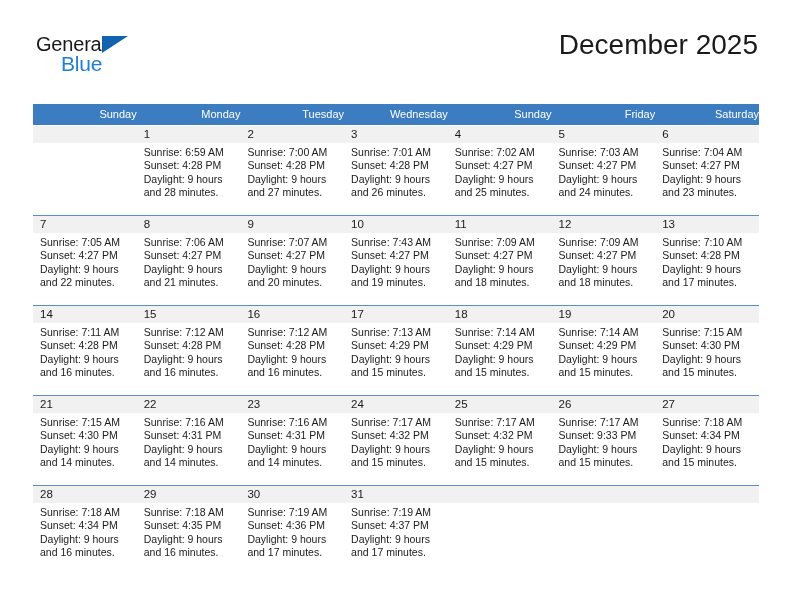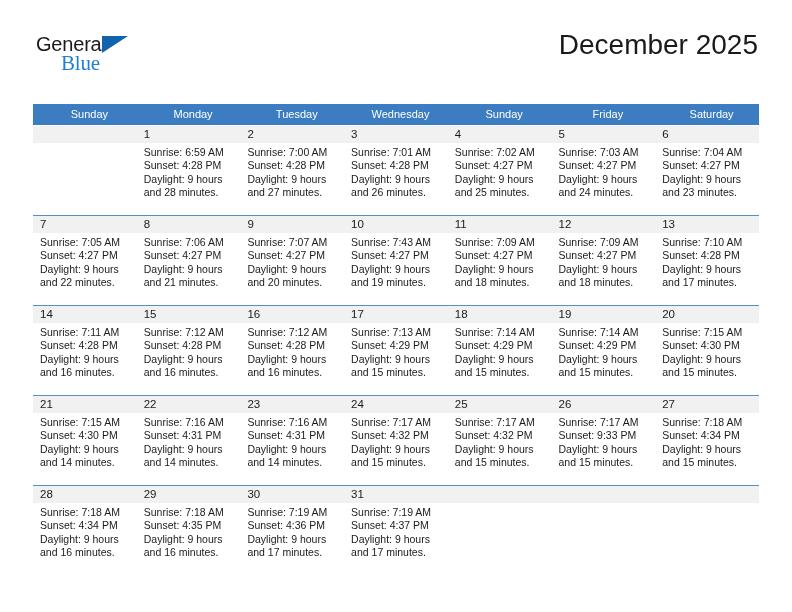--- a/index.html
+++ b/index.html
@@ -58,21 +58,21 @@
     border-bottom: 17px solid transparent;
   }
   .brand-blue {
     position: absolute;
     left: 25px;
     top: 19px;
     font-size: 21px;
     line-height: 23px;
     letter-spacing: -0.2px;
     color: #1f7fd4;
-    font-family: Liberation Serif, serif;
+    font-family: Liberation Sans, sans-serif;
   }
 
   .title-block {
     position: absolute;
     right: 34px;
     top: 28px;
     text-align: center;
   }
   .month-title {
     font-size: 28px;
@@ -102,21 +102,21 @@
     padding: 0;
     margin: 0;
     vertical-align: top;
   }
 
   .dow-row th {
     background: #3b7dc0;
     color: #ffffff;
     font-size: 11px;
     font-weight: normal;
-    text-align: center;
+    text-align: right;
     height: 21px;
     line-height: 21px;
     padding-left: 9px;
     box-sizing: border-box;
     white-space: nowrap;
   }
 
   .week-row > td {
     height: 89px;
     border-top: 1px solid #ffffff;

